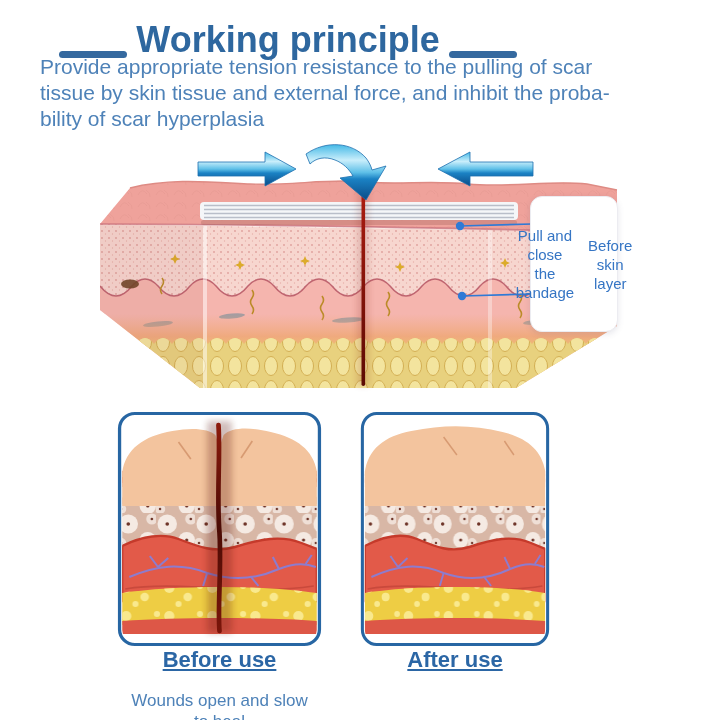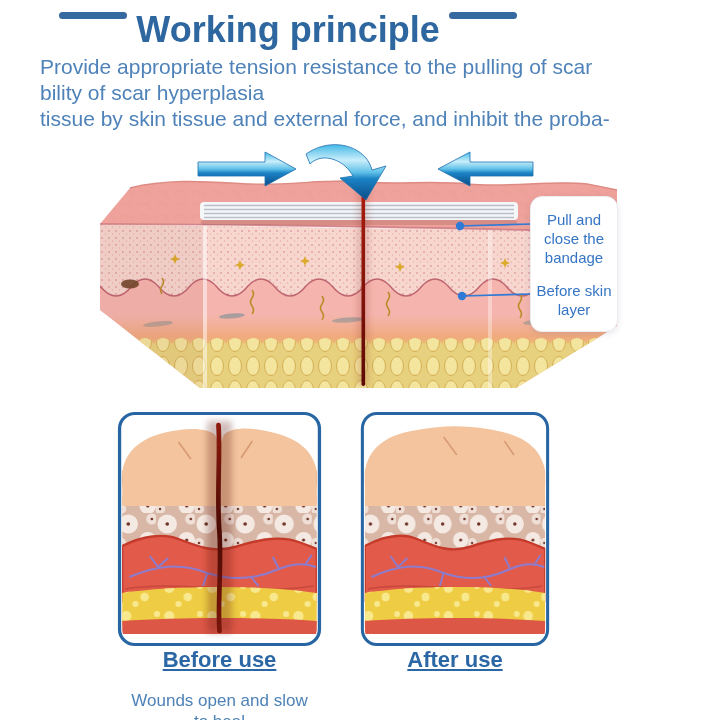--- a/index.html
+++ b/index.html
@@ -3,40 +3,40 @@
 <meta charset="utf-8">
 <style>
   html,body{margin:0;padding:0;}
   body{
     width:720px;height:720px;position:relative;overflow:hidden;
     background:#ffffff;
     font-family:"Liberation Sans", sans-serif;
   }
   .title-row{
     position:absolute;top:12px;left:0;width:576px;height:46px;
-    display:flex;align-items:flex-start;justify-content:center;gap:9px;
+    display:flex;align-items:flex-end;justify-content:center;gap:9px;
   }
   .title-dash{
     width:68px;height:7px;border-radius:4px;background:#35699f;flex:0 0 auto;
   }
   .page-title{
     font-size:36px;font-weight:700;color:#2e679f;letter-spacing:0px;
     margin:0;line-height:1;
   }
   .description{
     position:absolute;top:54px;left:40px;width:640px;
     text-align:left;color:#4e82b8;font-size:21px;line-height:26px;
   }
   .main-wrap{position:absolute;left:100px;top:138px;width:520px;height:262px;}
   .main-wrap svg{position:absolute;left:0;top:0;}
   .callout{
     position:absolute;left:430px;top:58px;width:88px;height:136px;
     background:#ffffff;border:1px solid #ececf1;border-radius:12px;
     box-shadow:0 2px 6px rgba(80,80,110,.14);
-    display:flex;flex-direction:column;justify-content:center;align-items:center;
+    display:flex;flex-direction:row;justify-content:center;align-items:center;
     gap:14px;text-align:center;color:#3575c4;font-size:15px;line-height:19px;
     padding:4px 2px;box-sizing:border-box;
   }
   .panel-group{position:absolute;top:411px;text-align:center;}
   .panel-group.before{left:117px;width:205px;}
   .panel-group.after{left:360px;width:190px;}
   .panel-group svg{display:block;width:100%;height:236px;}
   .panel-title{
     margin-top:0;font-size:22px;font-weight:700;color:#2b66a5;line-height:26px;text-decoration:underline;
   }
@@ -114,22 +114,22 @@
   </defs>
 </svg>
 
 <div class="title-row">
   <span class="title-dash"></span>
   <h1 class="page-title">Working principle</h1>
   <span class="title-dash"></span>
 </div>
 <div class="description">
   <div>Provide appropriate tension resistance to the pulling of scar</div>
+  <div>tissue by skin tissue and external force, and inhibit the proba-</div>
   <div>bility of scar hyperplasia</div>
-  <div>tissue by skin tissue and external force, and inhibit the proba-</div>
 </div>
 
 <div class="main-wrap">
   <svg width="520" height="262" viewBox="0 0 520 262">
 
     <g clip-path="url(#clipBlock)">
       <rect x="0" y="84" width="517" height="92" fill="#f7d6cf"></rect>
       <rect x="0" y="84" width="517" height="92" fill="url(#patDermDots)"></rect>
       <path d="M0,148 q16,20 32,0 q13,-14 26,0 q16,20 32,0 q13,-14 26,0 q16,20 32,0 q13,-14 26,0 q16,20 32,0 q13,-14 26,0 q16,20 32,0 q13,-14 26,0 q16,20 32,0 q13,-14 26,0 q16,20 32,0 q13,-14 26,0 q16,20 32,0 q13,-14 26,0 q16,20 32,0 q13,-14 26,0 L517,262 L0,262 Z" fill="#f5b5ae"></path>
       <path d="M0,148 q16,20 32,0 q13,-14 26,0 q16,20 32,0 q13,-14 26,0 q16,20 32,0 q13,-14 26,0 q16,20 32,0 q13,-14 26,0 q16,20 32,0 q13,-14 26,0 q16,20 32,0 q13,-14 26,0 q16,20 32,0 q13,-14 26,0 q16,20 32,0 q13,-14 26,0 q16,20 32,0 q13,-14 26,0" fill="none" stroke="#bf6570" stroke-width="1.5"></path>

